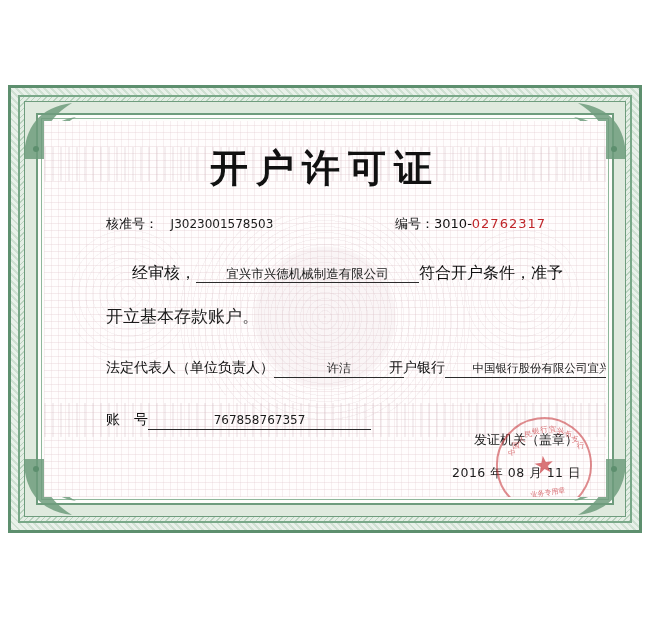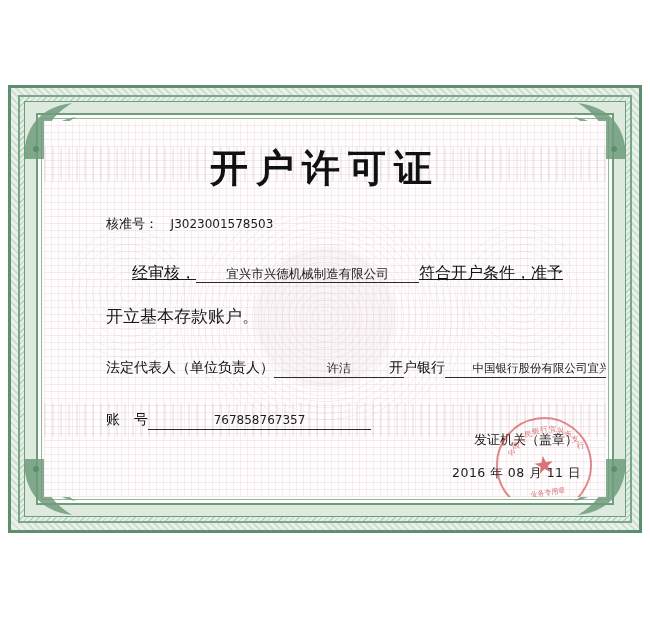--- a/index.html
+++ b/index.html
@@ -161,21 +161,21 @@
     line-height: 15px;
   }
   .val.nounder { border-bottom: none; }
 
   .approve-row { left: 62px; top: 94px; }
   .approve-row .val { min-width: 120px; border-bottom: none; }
 
   .number-row { right: 60px; top: 94px; }
   .num-red { color: #c0262a; letter-spacing: 1px; }
 
-  .para1 { left: 88px; top: 142px; font-size: 16px; text-decoration: underline; }
+  .para1 { left: 88px; top: 142px; font-size: 16px; }
   .para1 .val { min-width: 215px; font-size: 12.5px; }
   .para2 { left: 62px; top: 184px; font-size: 17px; }
 
   .legal-row { left: 62px; top: 238px; font-size: 14px; }
   .legal-row .val { min-width: 122px; }
   .bank-row { left: 345px; top: 238px; font-size: 14px; }
   .bank-row .val { min-width: 208px; font-size: 11.5px; }
 
   .acct-row { left: 62px; top: 290px; font-size: 14px; }
   .acct-row .val { min-width: 215px; }
@@ -261,20 +261,23 @@
     <div class="wm-rosette"></div>
 
     <div class="content">
 
       <div class="title">开户许可证</div>
 
       <div class="row approve-row">
         <span class="lbl">核准号：</span><span class="val nounder">J3023001578503</span>
       </div>
 
+      <div class="row number-row">
+        <span class="lbl">编号：</span><span class="lbl">3010-</span><span class="num-red">02762317</span>
+      </div>
 
       <div class="row para1">
         <span class="lbl">经审核，</span><span class="val">宜兴市兴德机械制造有限公司</span><span class="lbl">符合开户条件，准予</span>
       </div>
 
       <div class="row para2">开立基本存款账户。</div>
 
       <div class="row legal-row">
         <span class="lbl">法定代表人（单位负责人）</span><span class="val">许洁</span>
       </div>

